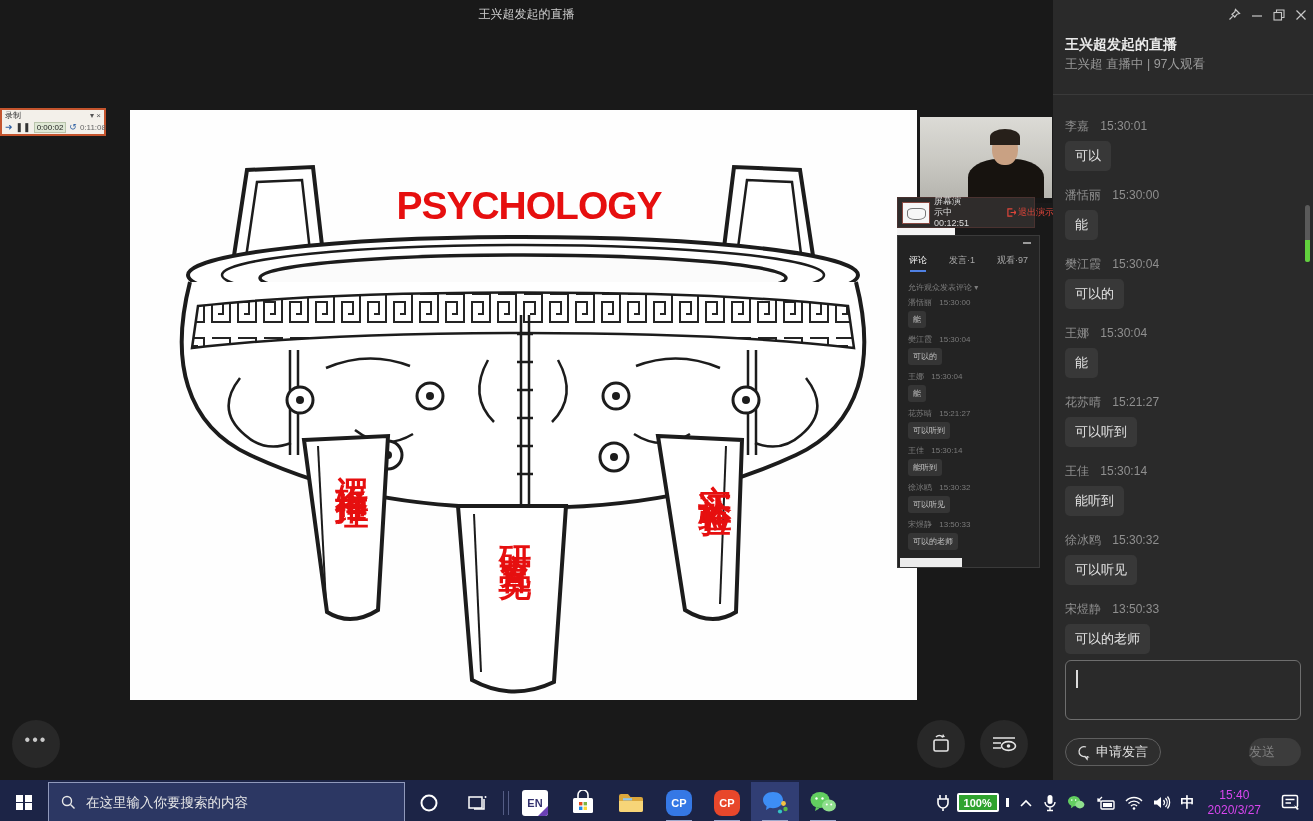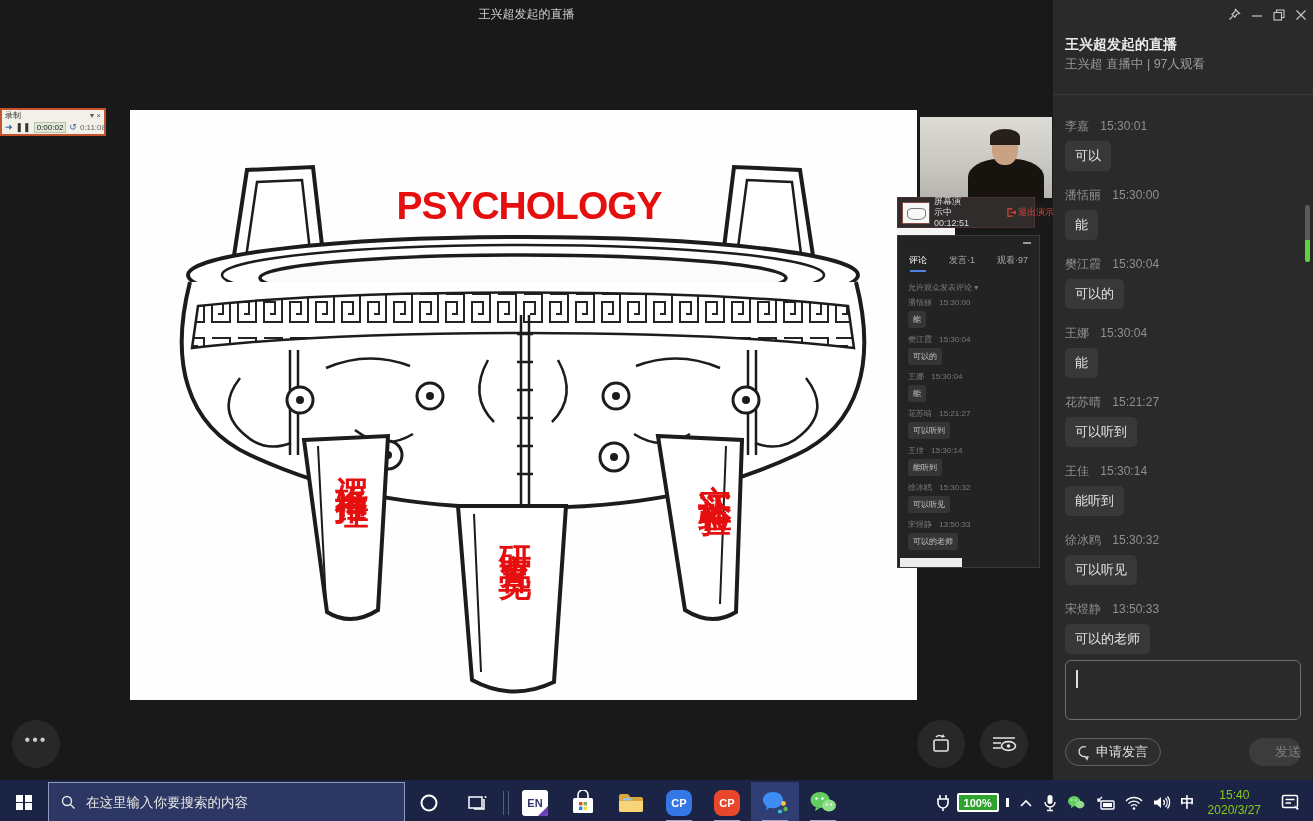--- a/index.html
+++ b/index.html
@@ -92,21 +92,21 @@
   .scrollbar { position:absolute; left:252px; top:205px; width:5px; height:57px; border-radius:3px;
                background:#5a5a5a; overflow:hidden; }
   .scroll-green { position:absolute; left:0; bottom:0; width:100%; height:22px; background:#61d23d; }
   .chat-input { position:absolute; left:12px; top:660px; width:236px; height:60px;
                 border:1px solid #6e6e6e; border-radius:6px; background:transparent; }
   .caret { position:absolute; left:10px; top:9px; width:1.5px; height:18px; background:#dcdcdc; }
   .speak-btn { position:absolute; left:12px; top:738px; height:28px; padding:0 12px 0 8px;
                border:1px solid #5f5f5f; border-radius:14px; background:#2e2e2e; color:#e0e0e0;
                font-size:13px; display:flex; align-items:center; gap:5px; }
   .send-btn { position:absolute; right:12px; top:738px; width:52px; height:28px; border-radius:14px;
-              background:#3c3c3c; color:#7e7e7e; font-size:13px; display:flex; align-items:center; justify-content:flex-end; }
+              background:#3c3c3c; color:#7e7e7e; font-size:13px; display:flex; align-items:center; justify-content:flex-start; }
 
   
   .taskbar { position:absolute; left:0; top:780px; width:1313px; height:45px; background:#1c2446;
              display:flex; align-items:center; }
   .tb-start { width:48px; height:41px; display:flex; align-items:center; justify-content:center; }
   .win-logo { display:grid; grid-template-columns:7px 7px; grid-template-rows:7px 7px; gap:1.5px; }
   .win-logo i { background:#fff; }
   .tb-search { width:357px; height:41px; background:#2c3763; border:1px solid #9099bb;
                display:flex; align-items:center; gap:10px; padding:0 12px; }
   .tb-search span { font-size:13.5px; color:#e8e8e8; }
@@ -121,21 +121,21 @@
              border-left:10px solid transparent; border-bottom:10px solid #6a3fb5; }
   .cp-blue { background:#3578e5; }
   .cp-red { background:#e8472b; }
   .tray { margin-left:auto; display:flex; align-items:center; height:41px; }
   .tray-item { display:flex; align-items:center; justify-content:center; padding:0 5px; height:41px; color:#fff; }
   .battery { display:flex; align-items:center; gap:7px; }
   .batt-body { width:42px; height:19px; border:2px solid #fff; border-radius:2px; background:#2fa32f;
                color:#fff; font-size:11px; font-weight:bold; display:flex; align-items:center; justify-content:center; }
   .batt-nub { width:3px; height:9px; background:#fff; }
   .ime { font-size:14px; font-weight:bold; }
-  .clock { text-align:center; font-size:12px; color:#84cc16; line-height:15px; padding:0 8px; }
+  .clock { text-align:center; font-size:12px; color:#d946ef; line-height:15px; padding:0 8px; }
 </style>
 </head>
 <body>
 
 <div id="app">
 
   <div class="stage">
     <div class="stage-title">王兴超发起的直播</div>
 
     <div class="slide">

